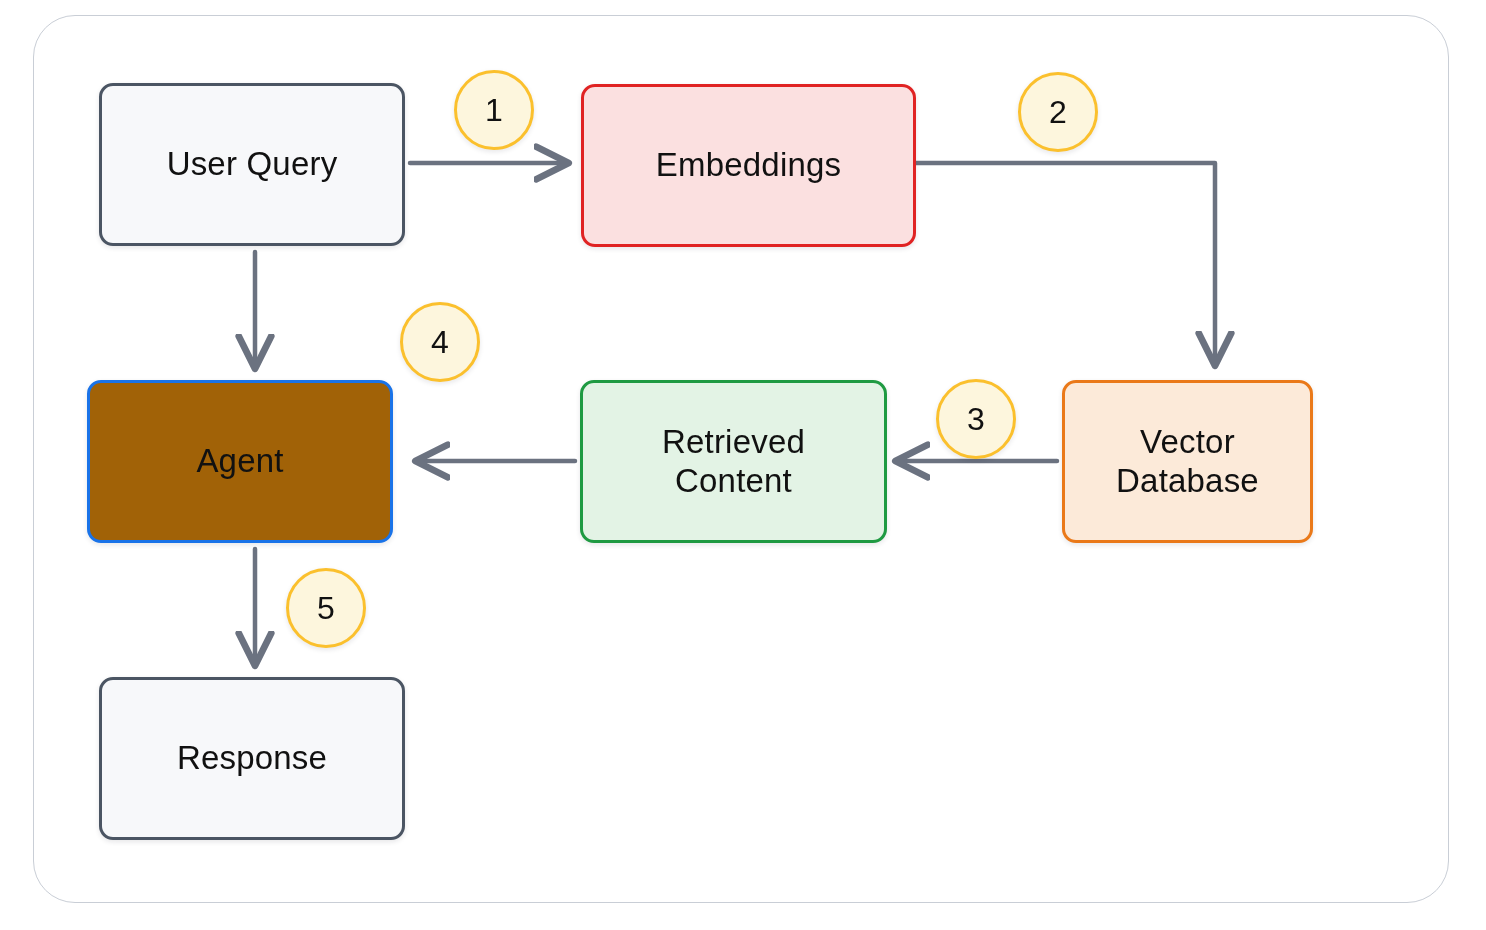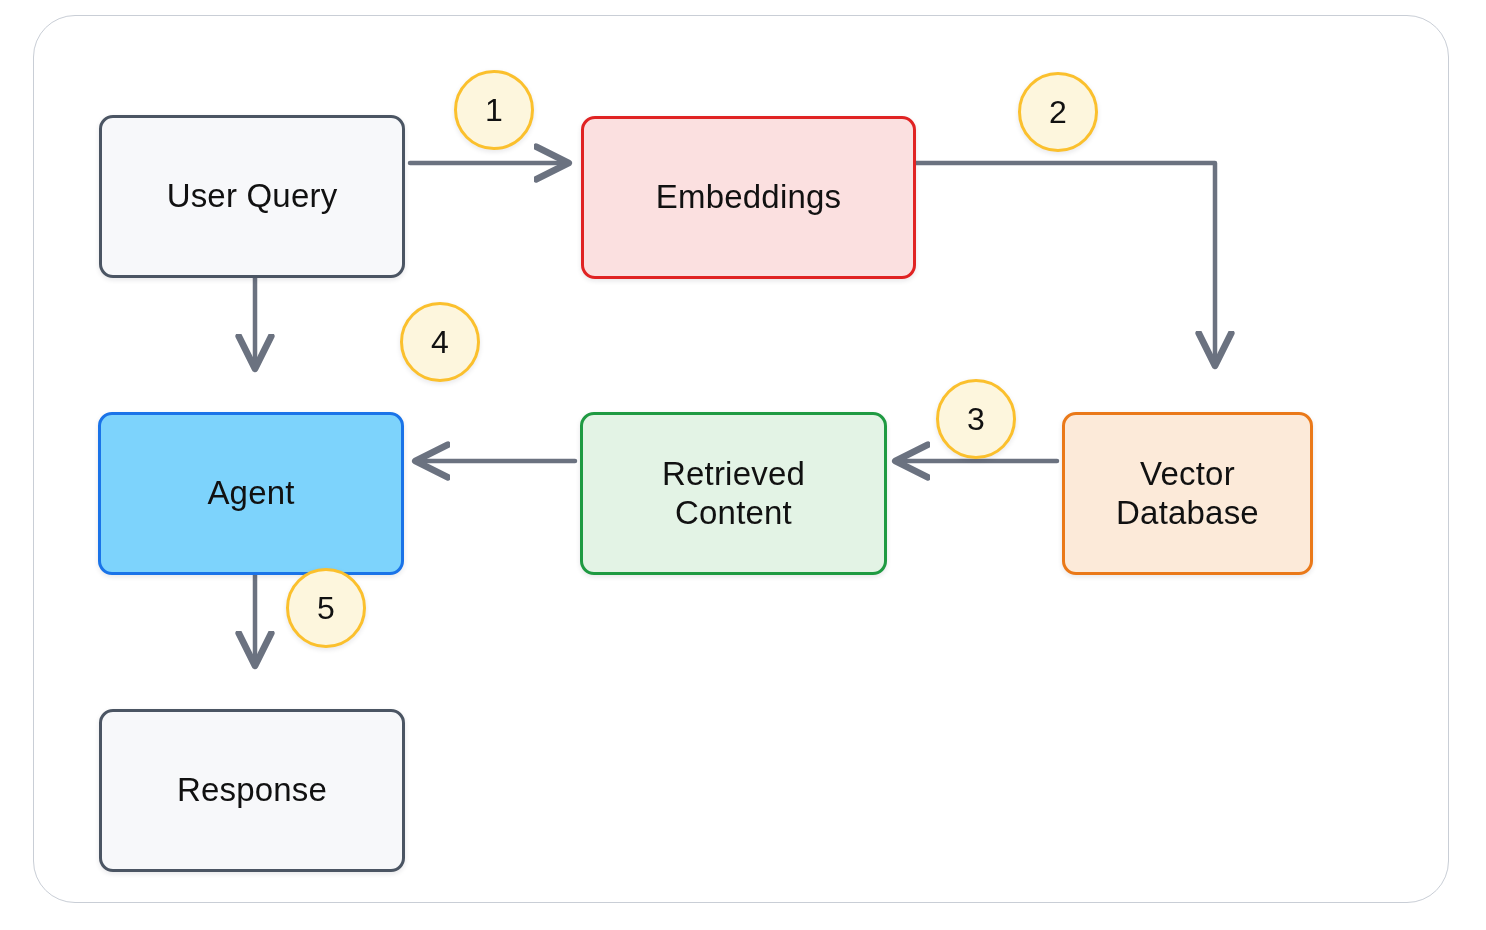--- a/index.html
+++ b/index.html
@@ -36,21 +36,20 @@
     align-items: center;
     justify-content: center;
     text-align: center;
     color: #111111;
     font-size: 33px;
     font-weight: 400;
     line-height: 1.18;
     letter-spacing: 0.2px;
     white-space: pre-line;
     box-shadow: 0 2px 5px rgba(15, 23, 42, 0.10);
-    margin-top: 32px;
   }
   .node-user-query {
     left: 99px; top: 83px; width: 306px; height: 163px;
     background: #f7f8fa;
     border: 3px solid #4b5563;
   }
   .node-embeddings {
     left: 581px; top: 84px; width: 335px; height: 163px;
     background: #fbe0e0;
     border: 3px solid #e02323;
@@ -59,22 +58,22 @@
     left: 1062px; top: 380px; width: 251px; height: 163px;
     background: #fcead9;
     border: 3px solid #ea7919;
   }
   .node-retrieved-content {
     left: 580px; top: 380px; width: 307px; height: 163px;
     background: #e3f3e5;
     border: 3px solid #1f9a42;
   }
   .node-agent {
-    left: 98px; top: 380px; width: 306px; height: 163px;
-    background: #7dd3fc;
+    left: 87px; top: 380px; width: 306px; height: 163px;
+    background: #a16207;
     border: 3px solid #1a73e8;
   }
   .node-response {
     left: 99px; top: 677px; width: 306px; height: 163px;
     background: #f7f8fa;
     border: 3px solid #4b5563;
   }
 
   .badge {
     position: absolute;

